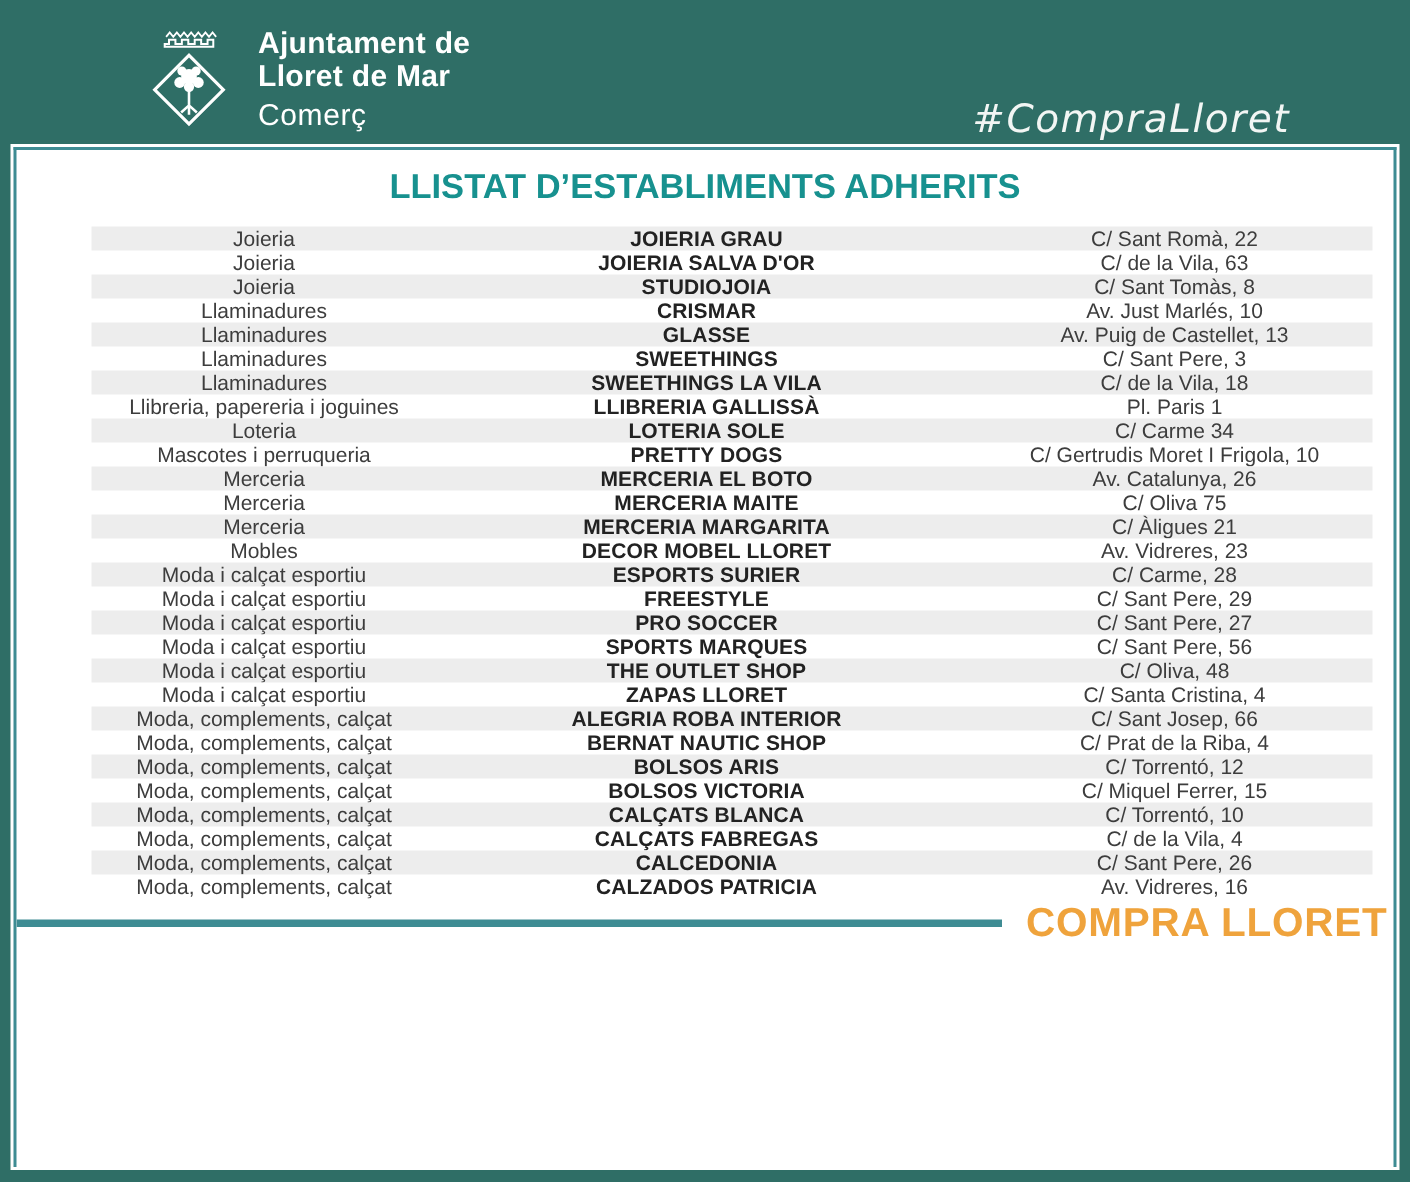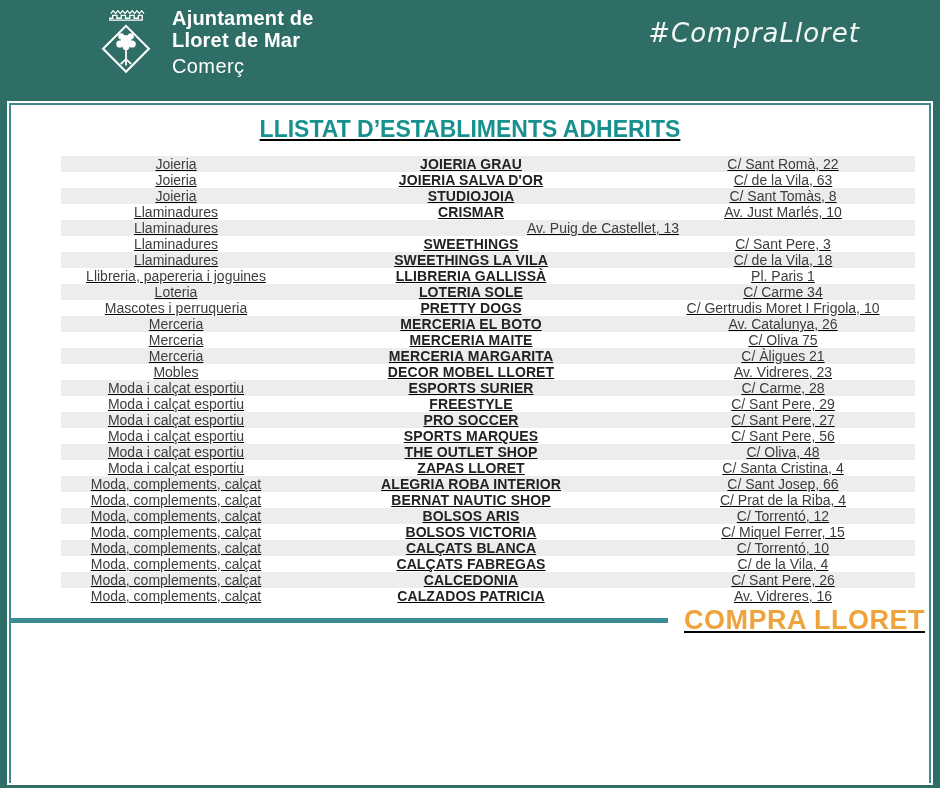--- a/index.html
+++ b/index.html
@@ -9,21 +9,21 @@
     height: 788px;
     overflow: hidden;
     background: #2f6e66;
     font-family: "Liberation Sans", sans-serif;
   }
 
   
   .header {
     height: 95px;
     display: flex;
-    align-items: flex-start;
+    align-items: flex-end;
     padding: 0 80px 0 95px;
     box-sizing: border-box;
     color: #ffffff;
   }
   .logo-group { display: flex; align-items: center; gap: 15px; }
   .crest { width: 62px; height: 80px; margin-top: 4px; }
   .org-text { line-height: 1.12; }
   .org-line { font-size: 20px; font-weight: 700; letter-spacing: 0.2px; }
   .org-sub { font-size: 20px; font-weight: 400; margin-top: 3px; letter-spacing: 0.4px; }
   .header-spacer { flex: 1; }
@@ -32,29 +32,28 @@
     font-style: italic;
     font-weight: 300;
     font-size: 26px;
     letter-spacing: 1px;
     color: #f2f6f4;
     margin-top: 18px;
   }
 
   
   .card {
-    margin: 8px 9px;
+    margin: 3px 9px;
     height: 678px;
     background: #ffffff;
     border: 2px solid #3e8c93;
     border-bottom: none;
     box-shadow: 0 0 0 2px #ffffff;
     box-sizing: content-box;
     overflow: hidden;
-    text-decoration: underline;
   }
 
   .page-title {
     text-align: center;
     padding-top: 10px;
     margin-bottom: 13px;
     font-size: 23px;
     line-height: 28px;
     font-weight: 700;
     color: #17918f;
@@ -156,20 +155,21 @@
   </div>
 
   <div class="row">
     <div class="cell cat">Llaminadures</div>
     <div class="cell name">CRISMAR</div>
     <div class="cell addr">Av. Just Marlés, 10</div>
   </div>
 
   <div class="row">
     <div class="cell cat">Llaminadures</div>
+    <div class="cell name">GLASSE</div>
     <div class="cell addr">Av. Puig de Castellet, 13</div>
   </div>
 
   <div class="row">
     <div class="cell cat">Llaminadures</div>
     <div class="cell name">SWEETHINGS</div>
     <div class="cell addr">C/ Sant Pere, 3</div>
   </div>
 
   <div class="row">

